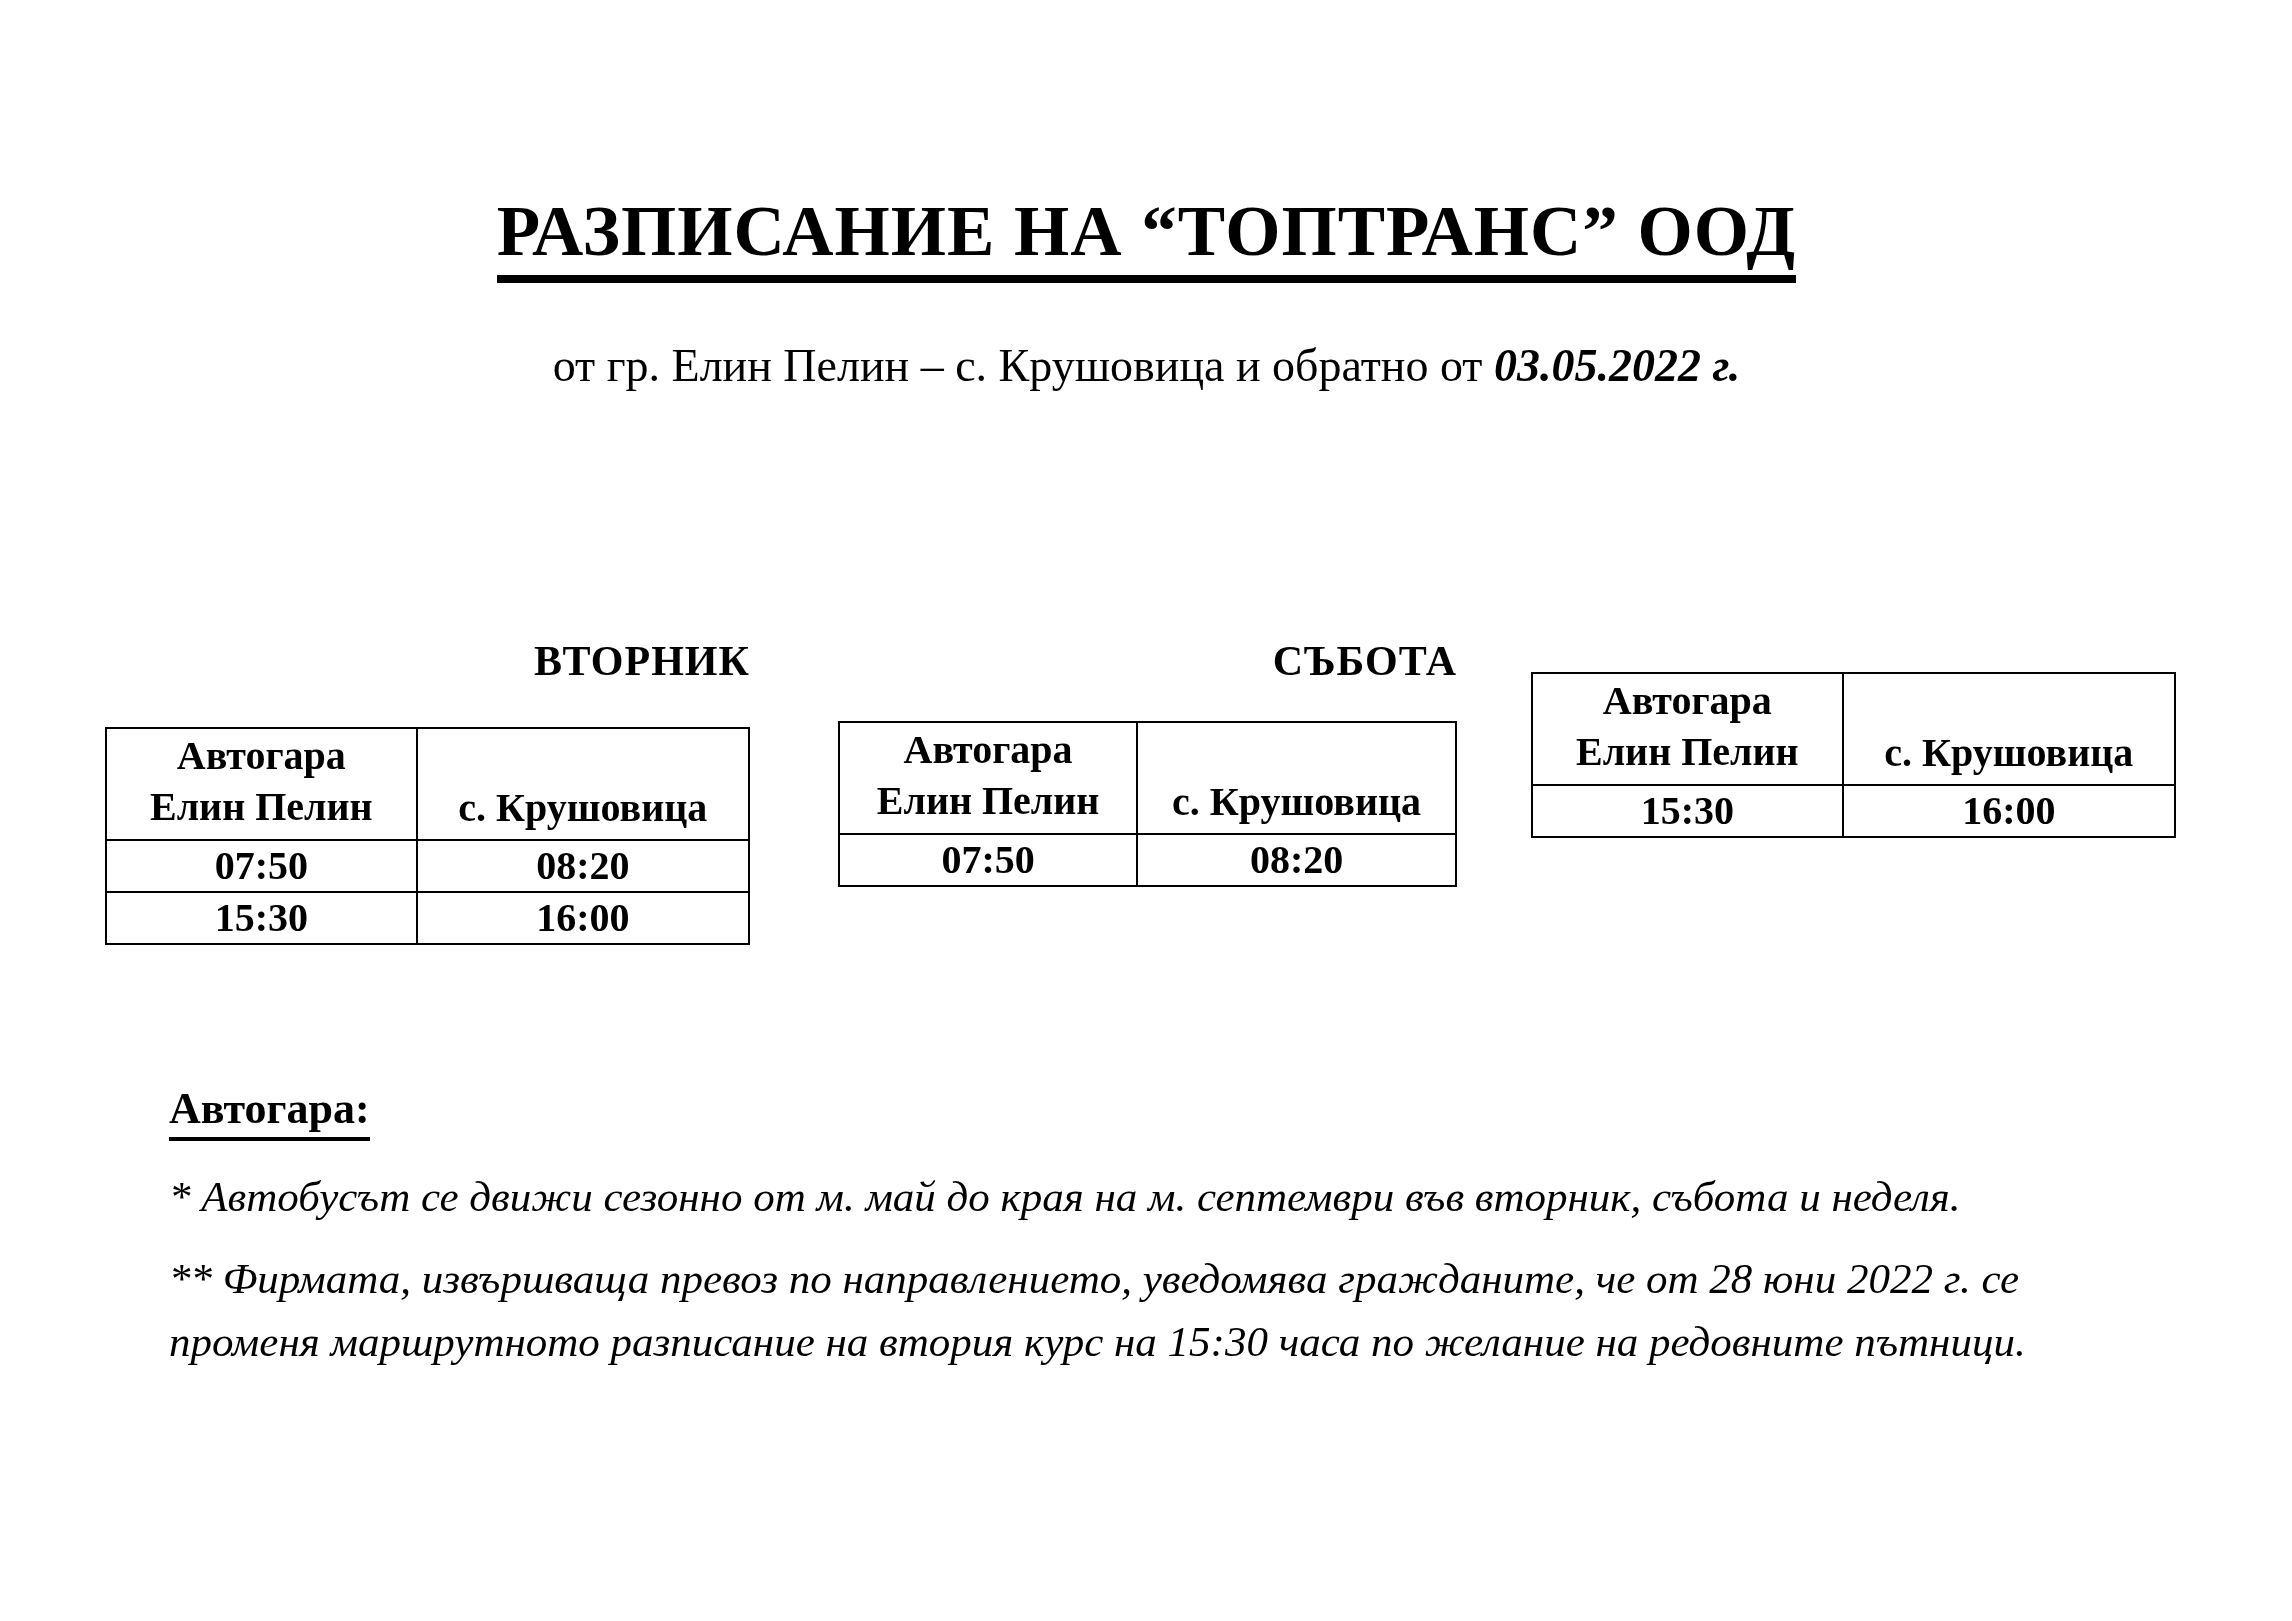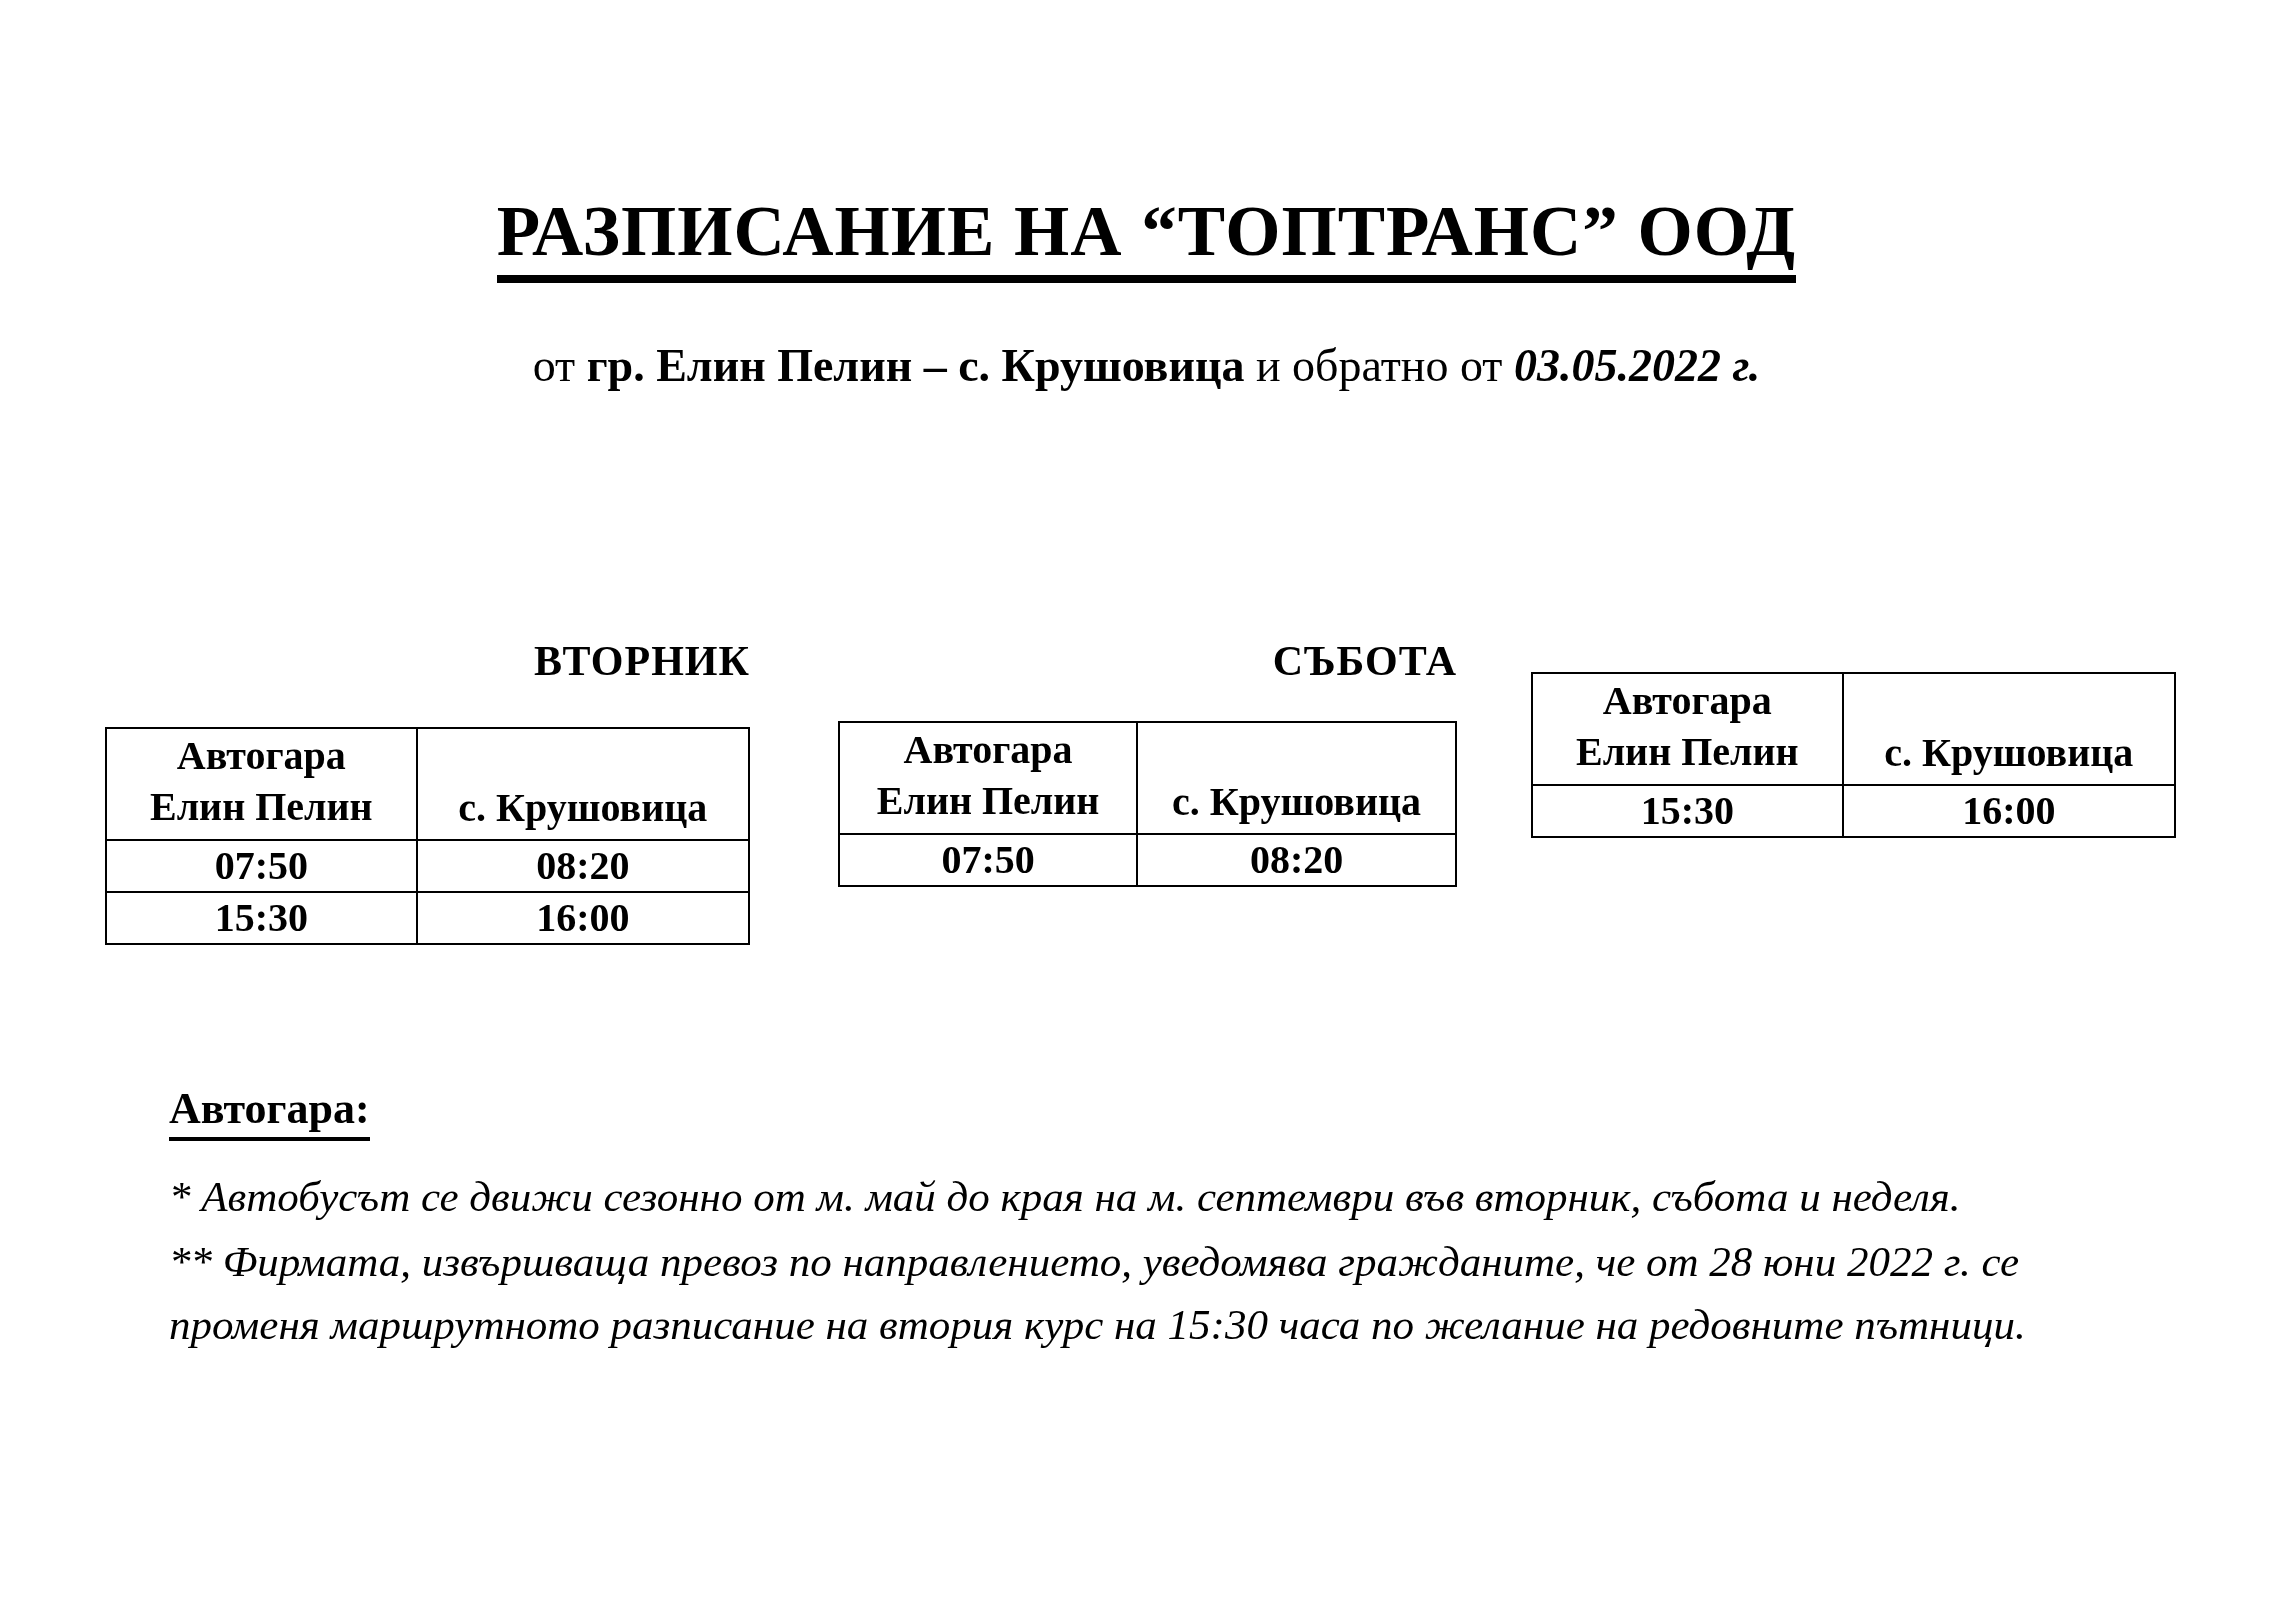--- a/index.html
+++ b/index.html
@@ -38,21 +38,21 @@
     text-align:center;
     font-size:46px;
     line-height:1.60;
   }
   .intro .hl {
     font-weight:bold;
     font-style:italic;
     border-bottom:6.9px solid #000;
     padding-bottom:1px;
   }
-  .intro .route { font-weight:bold;text-align:right; }
+  .intro .route { font-weight:normal;text-align:right; }
   .intro .date  { font-weight:bold; font-style:italic; }
 
   
   .sched { position:absolute; }
   #s0 { left:105px;  top:639px; width:645px; }
   #s1 { left:838px;  top:639px; width:619px; }
   #s2 { left:1531px; top:639px; width:645px; }
 
   .day {
     text-align:right;
@@ -106,21 +106,21 @@
     font-weight:bold;
     border-bottom:4.9px solid #000;
     padding-bottom:2.9px;
     line-height:1.15;
   }
   .note {
     font-style:italic;
     line-height:1.48;
   }
   .note-1 { margin-top:23.5px; }
-  .note-2 { margin-top:1px; }
+  .note-2 { margin-top:18px; }
 </style>
 </head>
 <body>
 
 <div class="page">
 
   <div class="title-wrap">
     <span class="title">РАЗПИСАНИЕ НА “ТОПТРАНС” ООД</span>
   </div>
 

